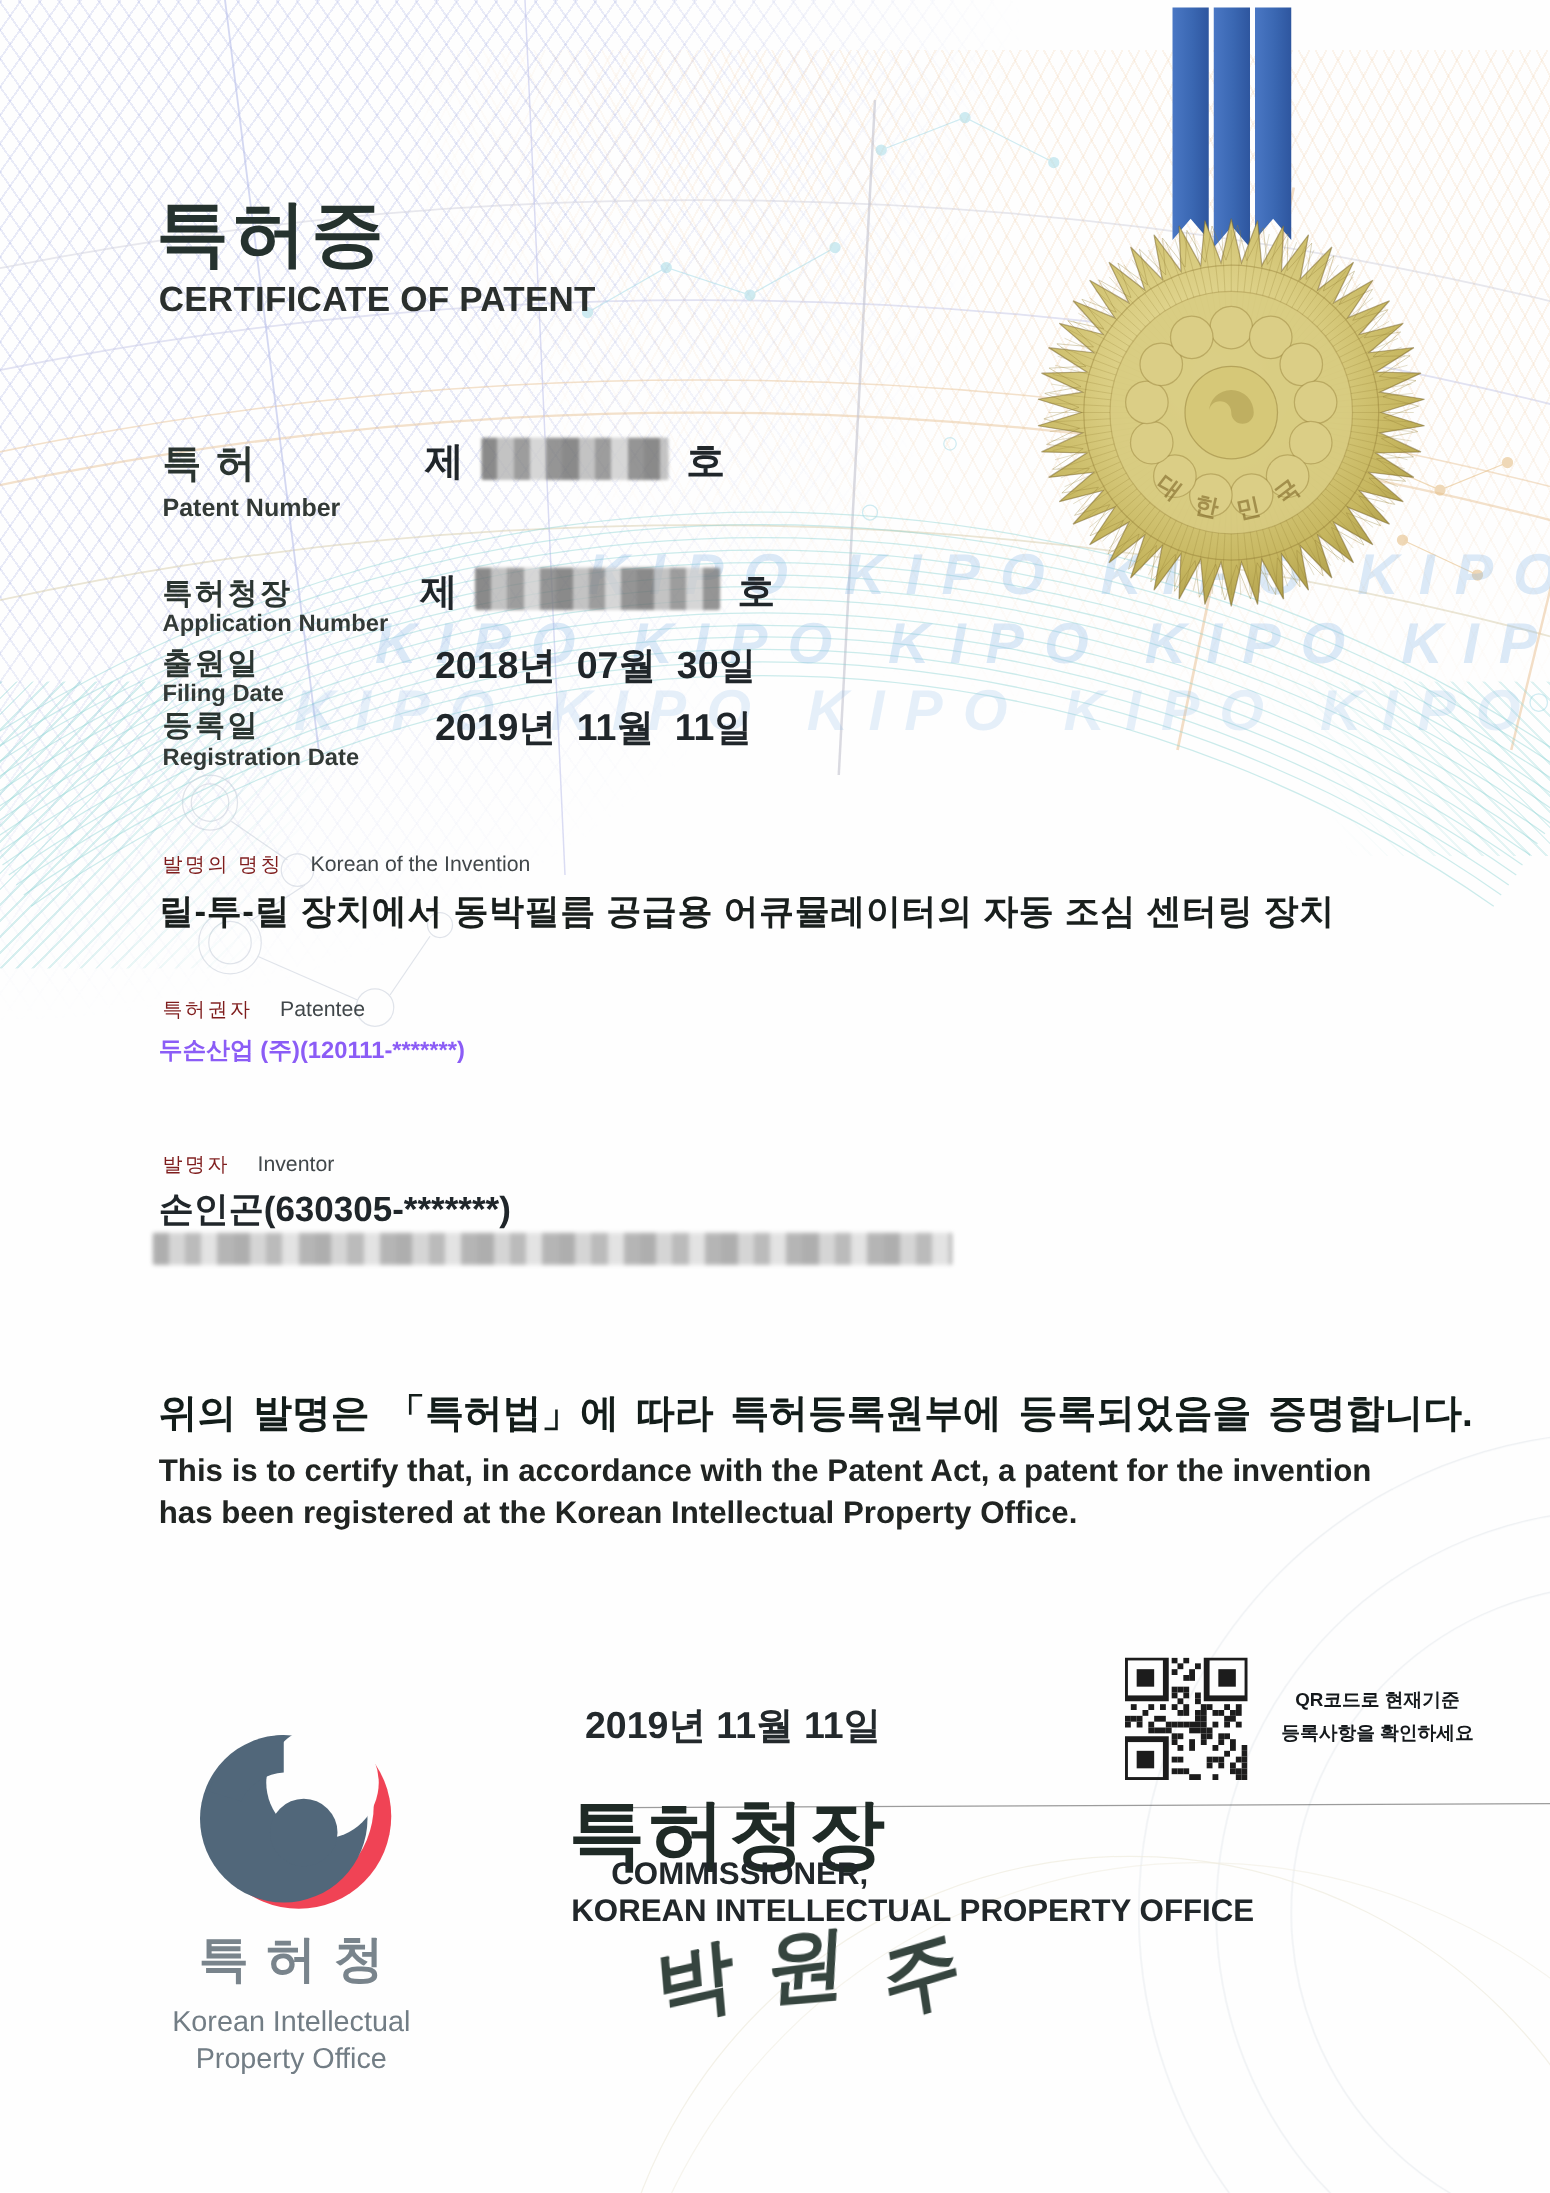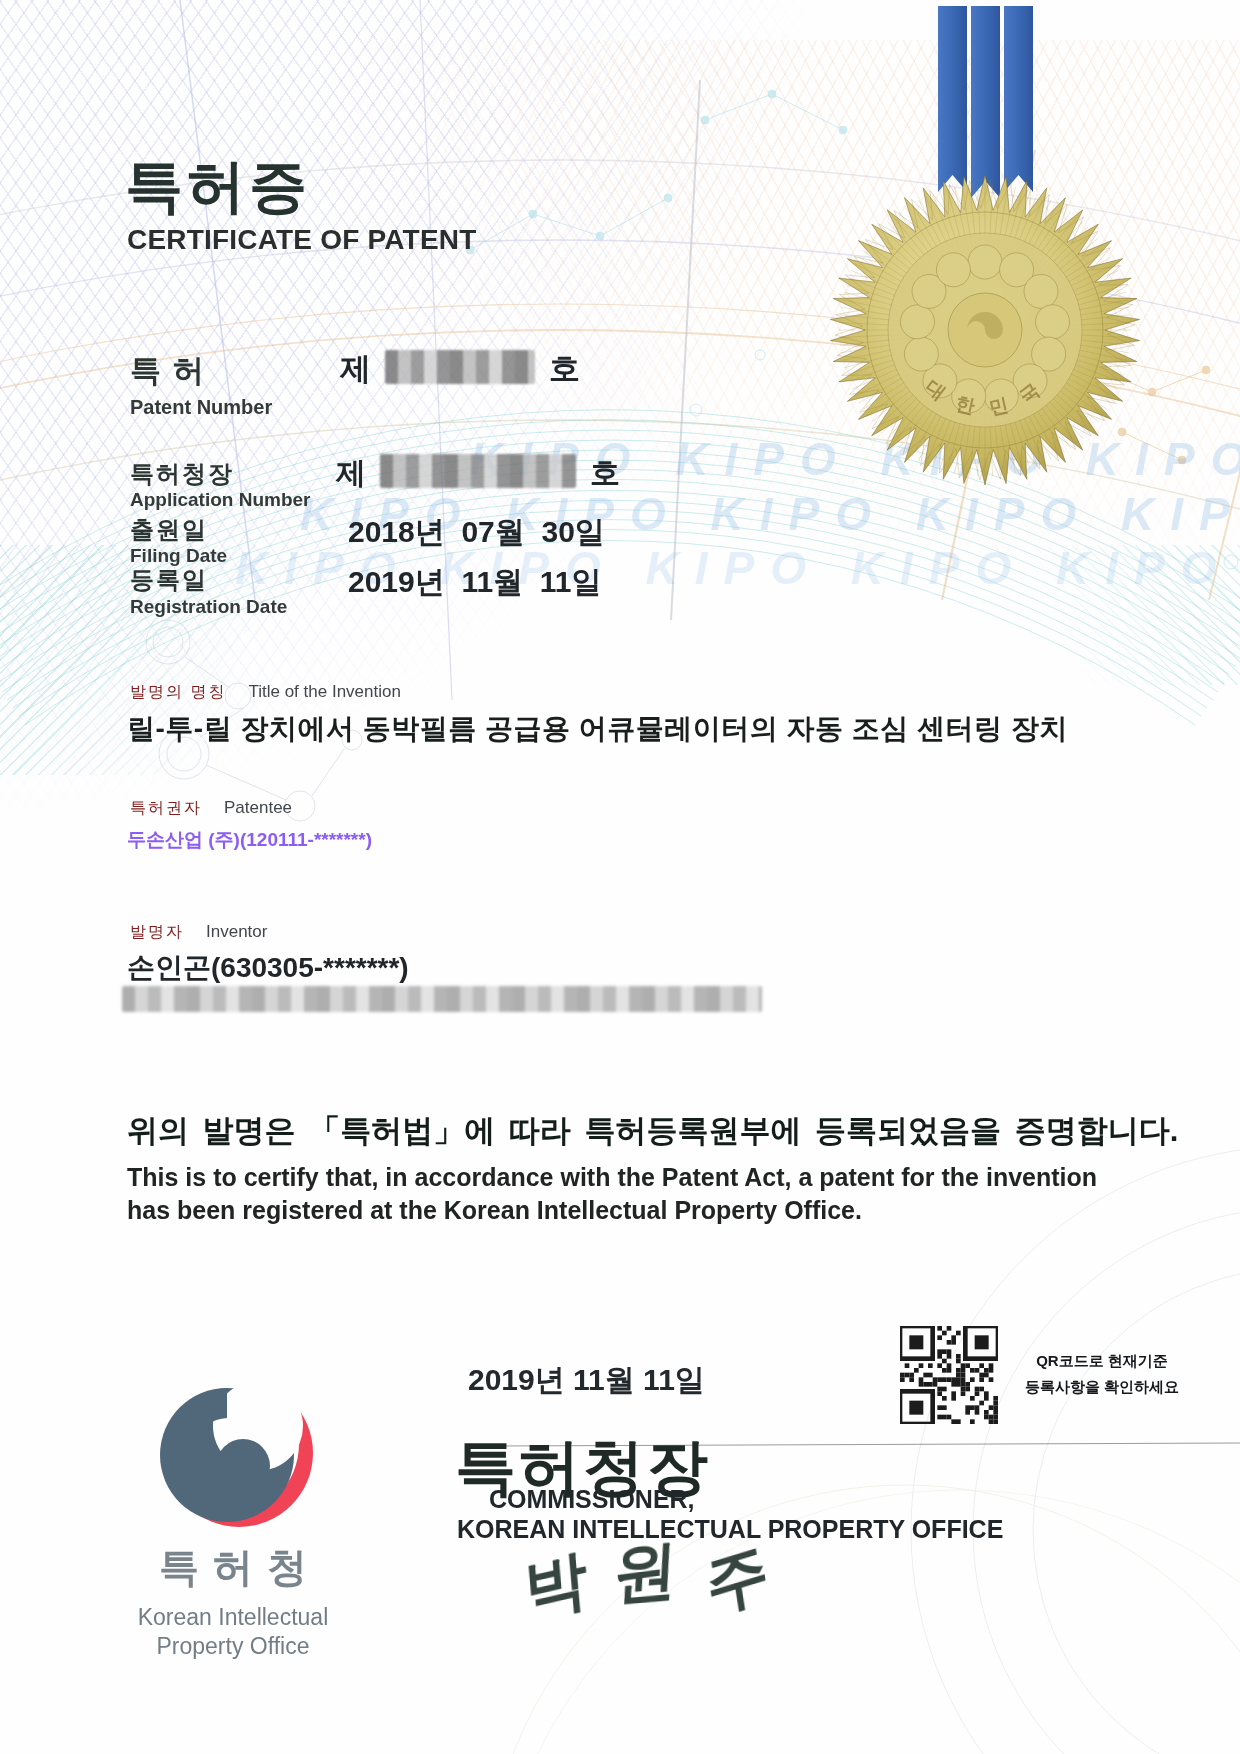--- a/index.html
+++ b/index.html
@@ -347,21 +347,21 @@
   <div class="abs lab-ko" id="f2-ko">출원일</div>
   <div class="abs lab-en" id="f2-en">Filing Date</div>
   <div class="abs val" id="f2-val">2018년  07월  30일</div>
 
   <div class="abs lab-ko" id="f3-ko">등록일</div>
   <div class="abs lab-en" id="f3-en">Registration Date</div>
   <div class="abs val" id="f3-val">2019년  11월  11일</div>
 
   <div class="abs sec-label" id="invention-label">
     <span class="ko">발명의 명칭</span>
-    <span class="en">Title of the Invention</span>
+    <span class="en">Korean of the Invention</span>
   </div>
   <div class="abs" id="invention-title">릴-투-릴 장치에서 동박필름 공급용 어큐뮬레이터의 자동 조심 센터링 장치</div>
 
   <div class="abs sec-label" id="patentee-label">
     <span class="ko">특허권자</span>
     <span class="en">Patentee</span>
   </div>
   <div class="abs" id="patentee-name">두손산업 (주)(120111-*******)</div>
 
   <div class="abs sec-label" id="inventor-label">

